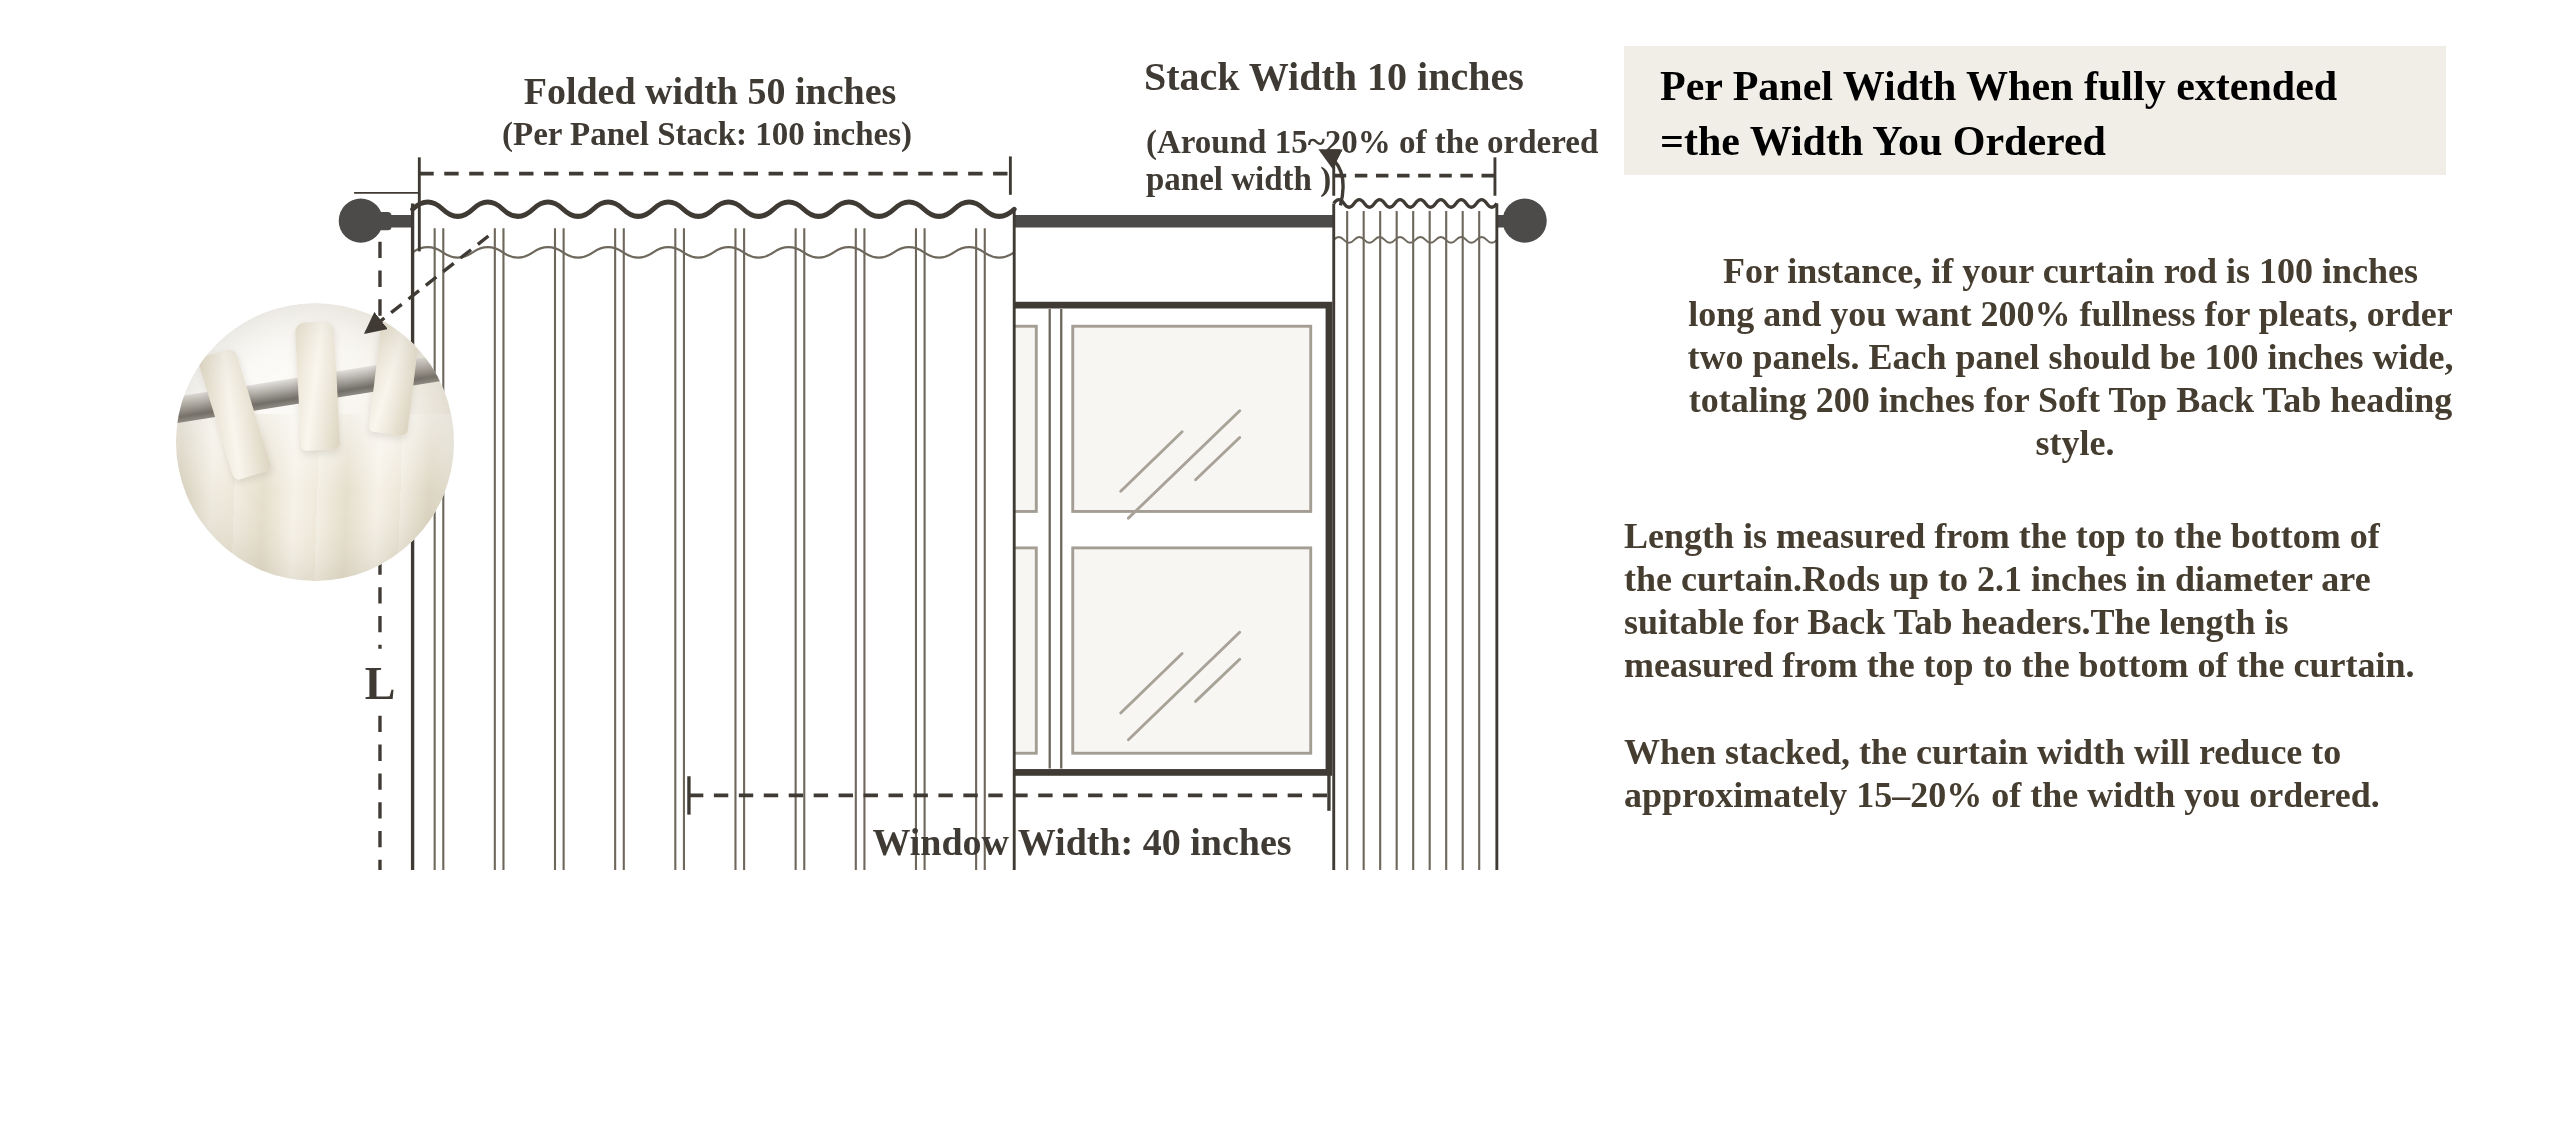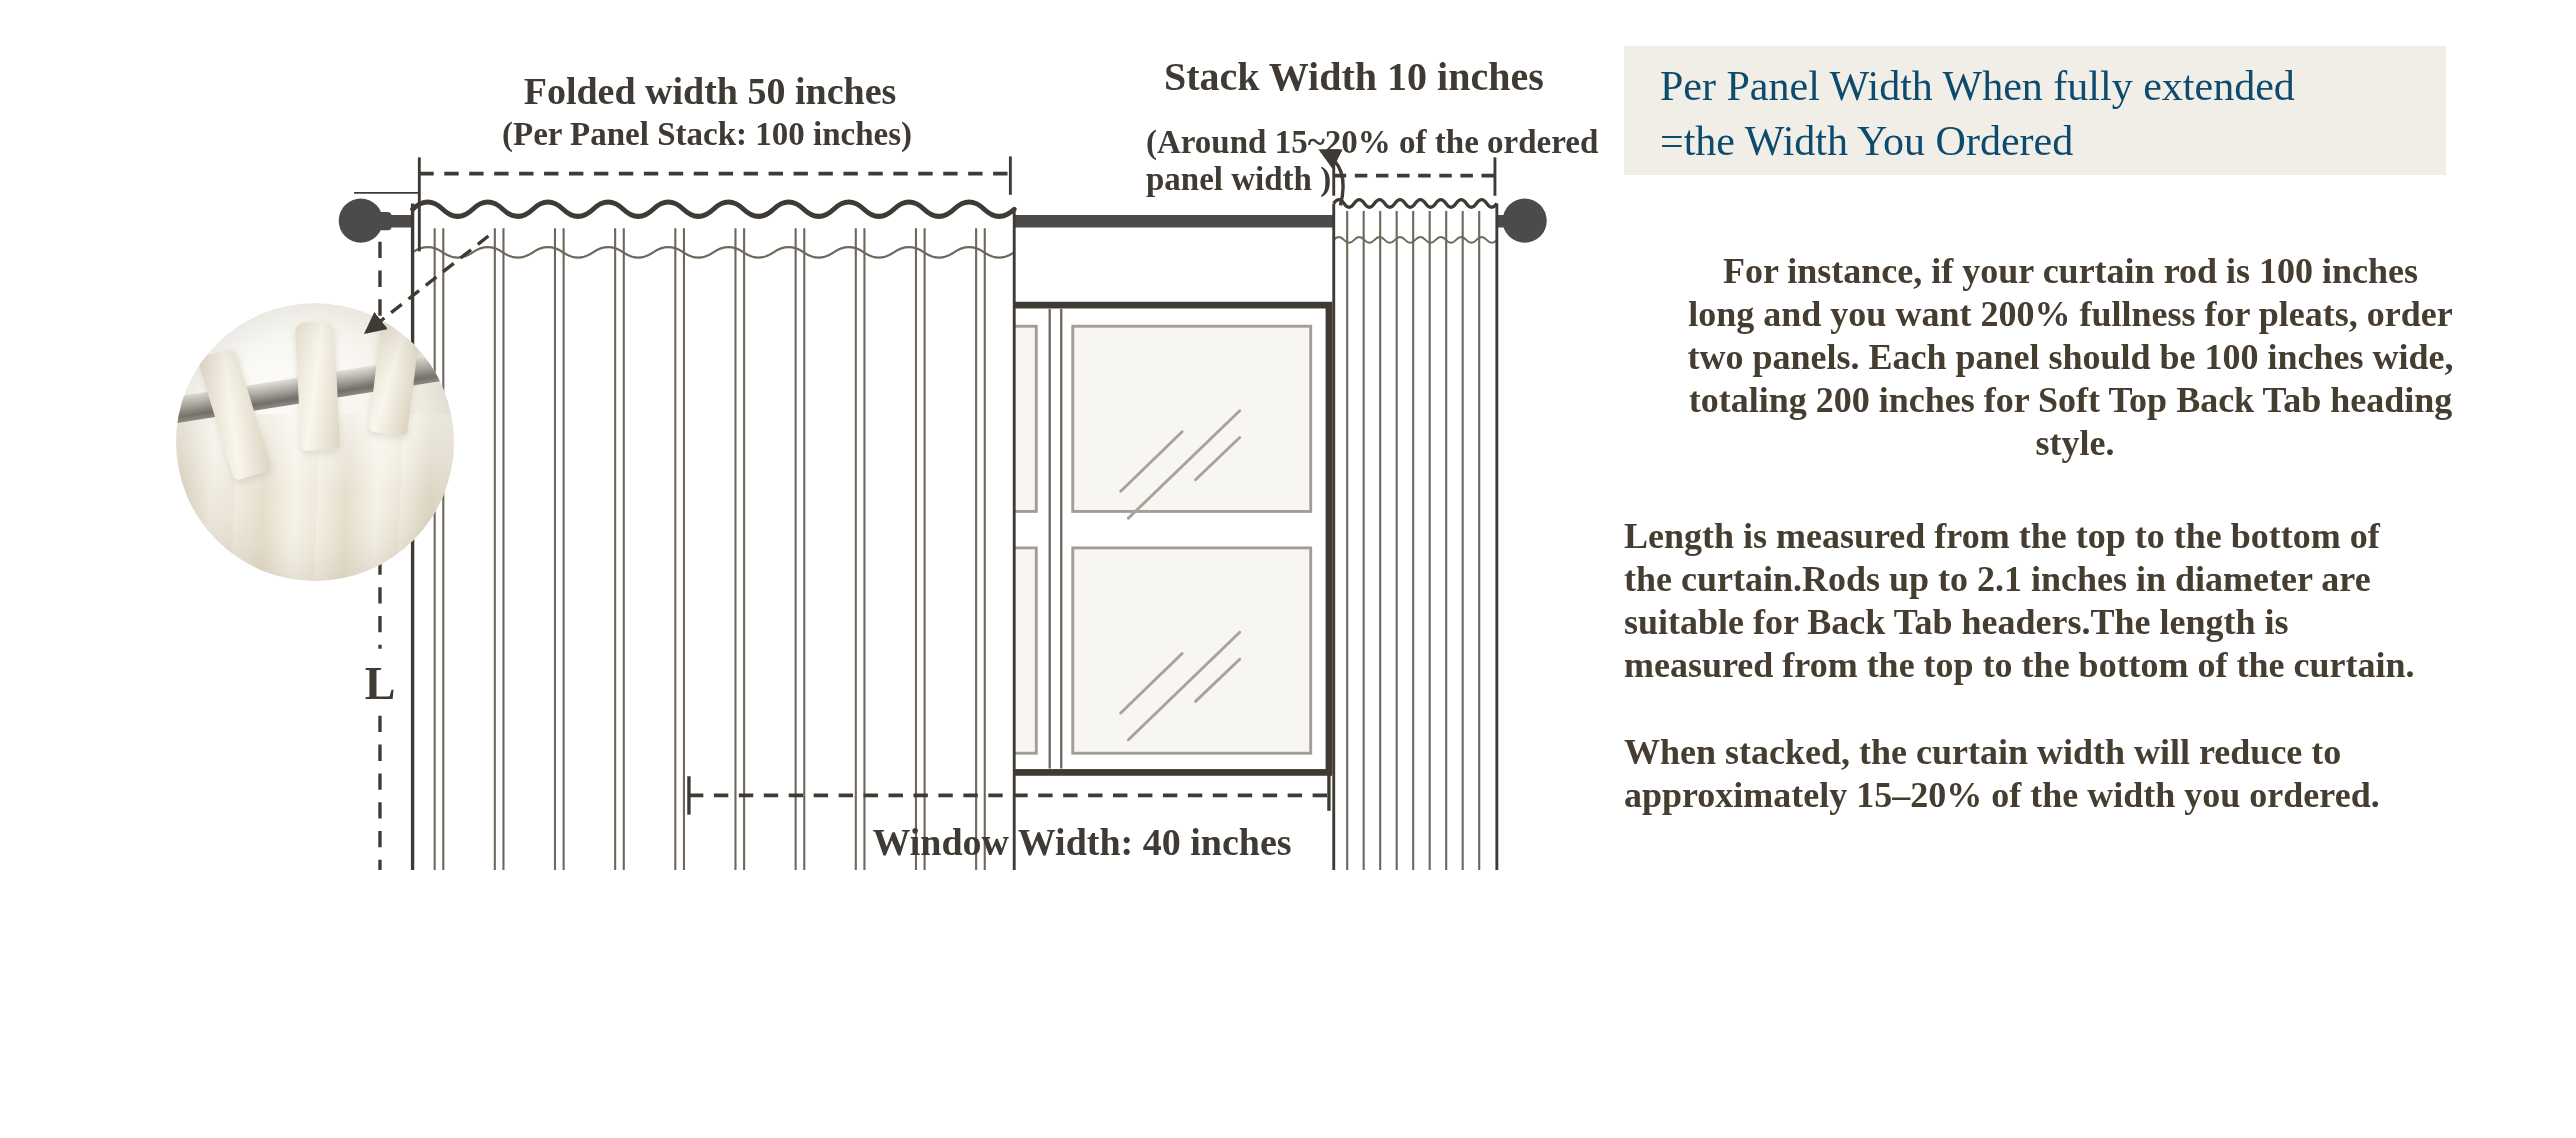--- a/index.html
+++ b/index.html
@@ -5,21 +5,21 @@
   html,body{margin:0;padding:0;background:#ffffff;}
   #canvas{position:relative;width:2576px;height:870px;background:#ffffff;overflow:hidden;
           font-family:"Liberation Serif","DejaVu Serif",serif;color:#463d31;}
   svg.layer{position:absolute;left:0;top:0;z-index:1;}
   svg.layer.top{z-index:3;pointer-events:none;}
   
   .dim-label{position:absolute;z-index:4;color:#3f3a33;font-weight:bold;white-space:pre-line;}
   .center{transform:translateX(-50%);text-align:center;}
   #folded-title{left:710px;top:69px;font-size:38px;line-height:44px;}
   #folded-sub{left:707px;top:115px;font-size:33px;line-height:38px;}
-  #stack-title{left:1144px;top:54px;font-size:40px;line-height:46px;margin-left:20px;}
+  #stack-title{left:1144px;top:54px;font-size:40px;line-height:46px;}
   #stack-sub{left:1146px;top:104px;font-size:33px;line-height:37px;margin-top:20px;}
   #l-label{left:380px;top:683px;font-size:46px;transform:translate(-50%,-50%);}
   #window-label{left:1082px;top:820px;font-size:38px;}
   
   .inset{position:absolute;left:176px;top:303px;width:278px;height:278px;border-radius:50%;
          overflow:hidden;z-index:2;background:linear-gradient(115deg,#ffffff 0%,#faf8f3 50%,#ece6d8 100%);}
   .inset-curtain{position:absolute;left:-8%;right:-8%;top:40%;height:70%;
     background:repeating-linear-gradient(92deg,#f3efe4 0px,#e6dfcd 29px,#f6f2e8 60px,#efe9db 83px);}
   .inset-curtain:after{content:"";position:absolute;inset:0;
     background:linear-gradient(180deg,rgba(255,255,255,.55),rgba(255,255,255,0) 40%);}
@@ -30,21 +30,21 @@
     background:linear-gradient(100deg,#e6dfcd 0%,#f9f6ee 45%,#dcd4c0 100%);
     box-shadow:0 3.8px 7.7px rgba(120,110,90,.18);}
   .tab1{left:14%;top:17%;transform:rotate(-17deg);}
   .tab2{left:44%;top:7%;transform:rotate(-3deg);}
   .tab3{left:72%;top:1%;transform:rotate(7deg);}
   .inset-shade{position:absolute;inset:0;border-radius:50%;
     box-shadow:inset 0 0 53px rgba(150,138,115,.30);}
   
   .info-heading{position:absolute;left:1624px;top:46px;width:822px;height:129px;z-index:4;
     background:#f1eee8;box-sizing:border-box;padding:13.4px 0 0 36px;
-    font-size:42px;line-height:55px;font-weight:normal;color:#0c4a6e;white-space:pre-line;}
+    font-size:42px;line-height:55px;font-weight:bold;color:#000000;white-space:pre-line;}
   .info-paras{position:absolute;left:1624px;top:250px;width:893px;z-index:4;}
   .para{font-size:36px;line-height:43px;font-weight:bold;color:#463d31;white-space:pre-line;margin:0 0 44px 0;}
   .para.first{margin-bottom:50px;text-align:center;}
 </style>
 </head>
 <body>
 
 <div id="canvas">
 
   <svg class="layer" width="1612" height="1138" viewBox="0 0 1680 1186">

